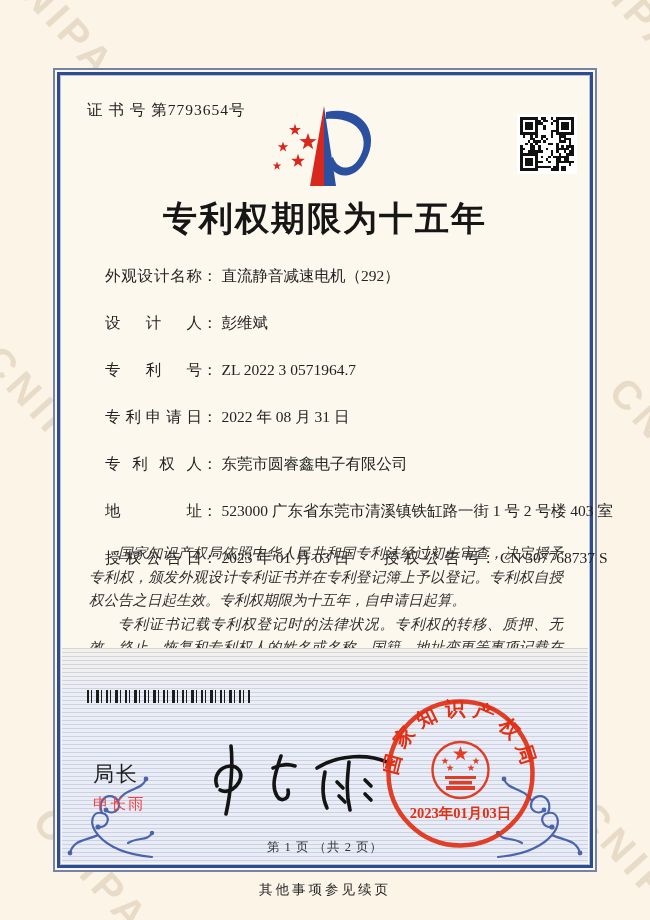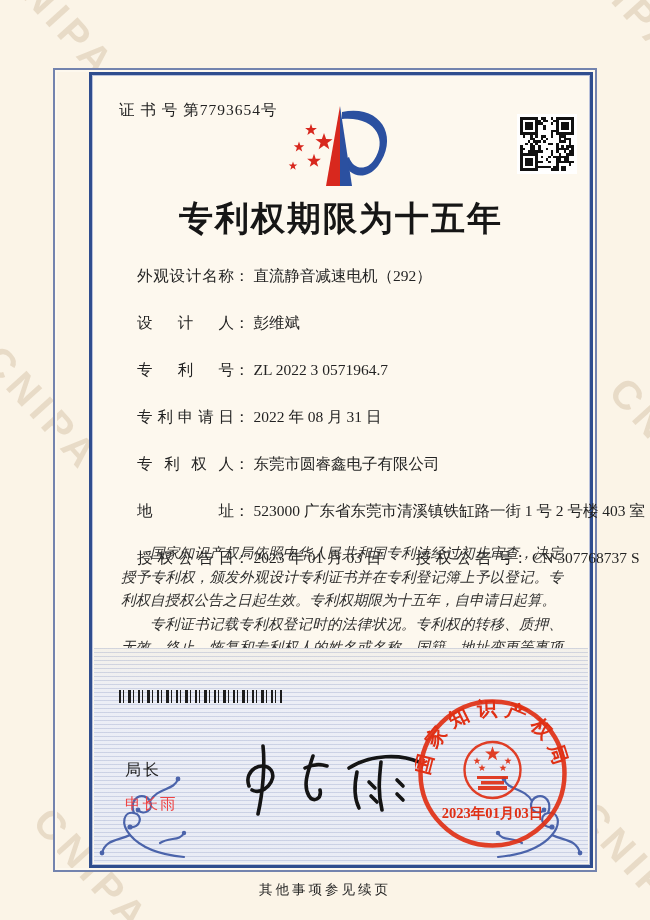--- a/index.html
+++ b/index.html
@@ -8,21 +8,21 @@
   .page { position:relative; width:650px; height:920px; background:#fbf4e7; overflow:hidden; }
 
   
   .wm { position:absolute; font-family:"Liberation Sans","DejaVu Sans",sans-serif;
         font-size:40px; font-weight:bold; letter-spacing:6px; color:rgba(203,180,146,.38);
         transform:rotate(48deg); white-space:nowrap; z-index:1; }
 
   
   .frame-outer { position:absolute; left:53px; top:68px; width:544px; height:804px;
                  border:2px solid #7383ae; z-index:2; }
-  .frame-mid { width:100%; height:100%; border:2px solid #fdf8ee;padding-left:32px; }
+  .frame-mid { width:100%; height:100%; border:2px solid #fdf8ee; }
   .frame-main { width:100%; height:100%; border:3px solid #2f4d8e; }
   .frame-inner { position:relative; width:100%; height:100%; border:1px solid #b9c1da;
                  background:#fdf8ee; }
 
   .cert-no { position:absolute; left:26px; top:24px; font-size:15.5px; color:#222;
              letter-spacing:1px; }
 
   .logo { position:absolute; left:50%; top:24px; transform:translateX(-50%); }
 
   .qr { position:absolute; right:12px; top:38px; width:60px; height:60px; background:#fff;
@@ -49,21 +49,21 @@
              repeating-linear-gradient(180deg, rgba(122,138,185,.28) 0 1px, rgba(0,0,0,0) 1px 4px),
              linear-gradient(180deg,#f4f1ea 0,#eceef6 22%,#e9ecf5 100%); }
   .flourish { position:absolute; bottom:2px; opacity:.9; }
   .flourish.left { left:2px; }
   .flourish.right { right:2px; transform:scaleX(-1); }
 
   .barcode { position:absolute; left:26px; top:614px; width:163px; height:13px;
              background:
                repeating-linear-gradient(90deg,#1d1d1d 0 2px,rgba(0,0,0,0) 2px 4px,#1d1d1d 4px 5px,rgba(0,0,0,0) 5px 9px,#1d1d1d 9px 12px,rgba(0,0,0,0) 12px 14px,#1d1d1d 14px 15px,rgba(0,0,0,0) 15px 19px); }
 
-  .sig-title { position:absolute; left:32px; top:684px; font-size:16px; color:#1d1d1d;
+  .sig-title { position:absolute; left:32px; top:684px; font-size:21px; color:#1d1d1d;
                font-family:Liberation Serif, serif; letter-spacing:2px; }
   .sig-name  { position:absolute; left:32px; top:718px; font-size:15.5px; color:#ef4444;
                font-family:"Liberation Sans","DejaVu Sans",sans-serif; letter-spacing:2px; }
   .sig-script { position:absolute; left:128px; top:658px; }
 
   .seal { position:absolute; left:322px; top:620px; width:155px; height:155px; }
 
   .page-info { position:absolute; left:0; right:0; top:763px; text-align:center;
                font-size:12.5px; color:#333; letter-spacing:1px; }
 
@@ -358,20 +358,21 @@
             <use href="#star" transform="translate(67,72) scale(0.38)"></use>
             <use href="#star" transform="translate(88,72) scale(0.38)"></use>
             <rect x="62" y="80" width="31" height="3"></rect>
             <rect x="66" y="85" width="23" height="3.4"></rect>
             <rect x="63" y="90" width="29" height="4"></rect>
           </g>
           <text x="77.5" y="122" text-anchor="middle" font-size="14.5" font-weight="bold" fill="#e03015">2023年01月03日</text>
         </svg>
       </div>
 
+      <div class="page-info">第 1 页 （共 2 页）</div>
 
      </div>
     </div>
    </div>
   </div>
 
   <div class="footer-note">其他事项参见续页</div>
 
 </div>
 

